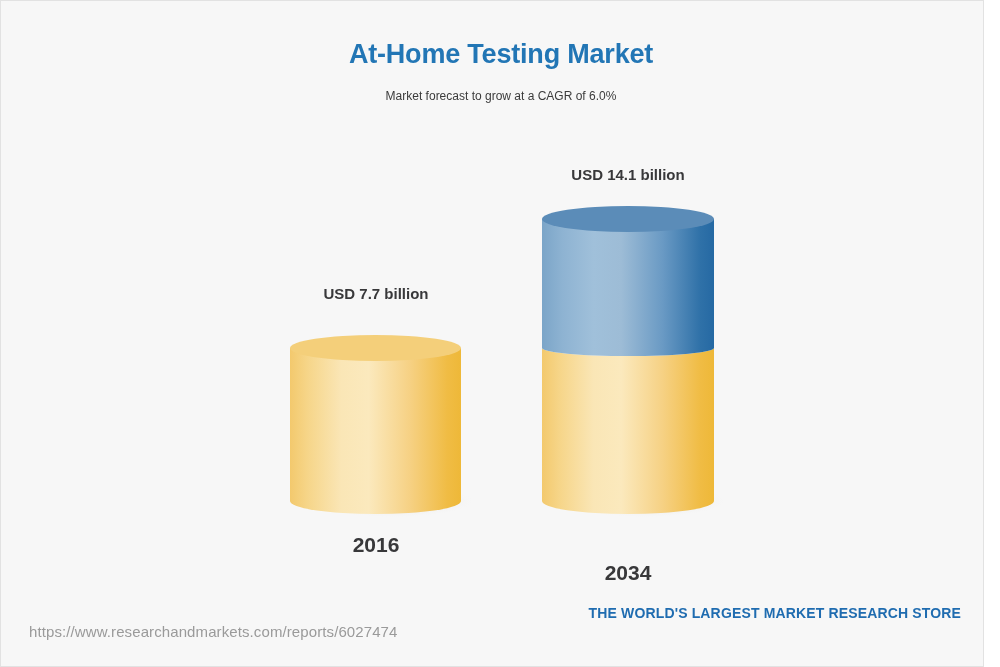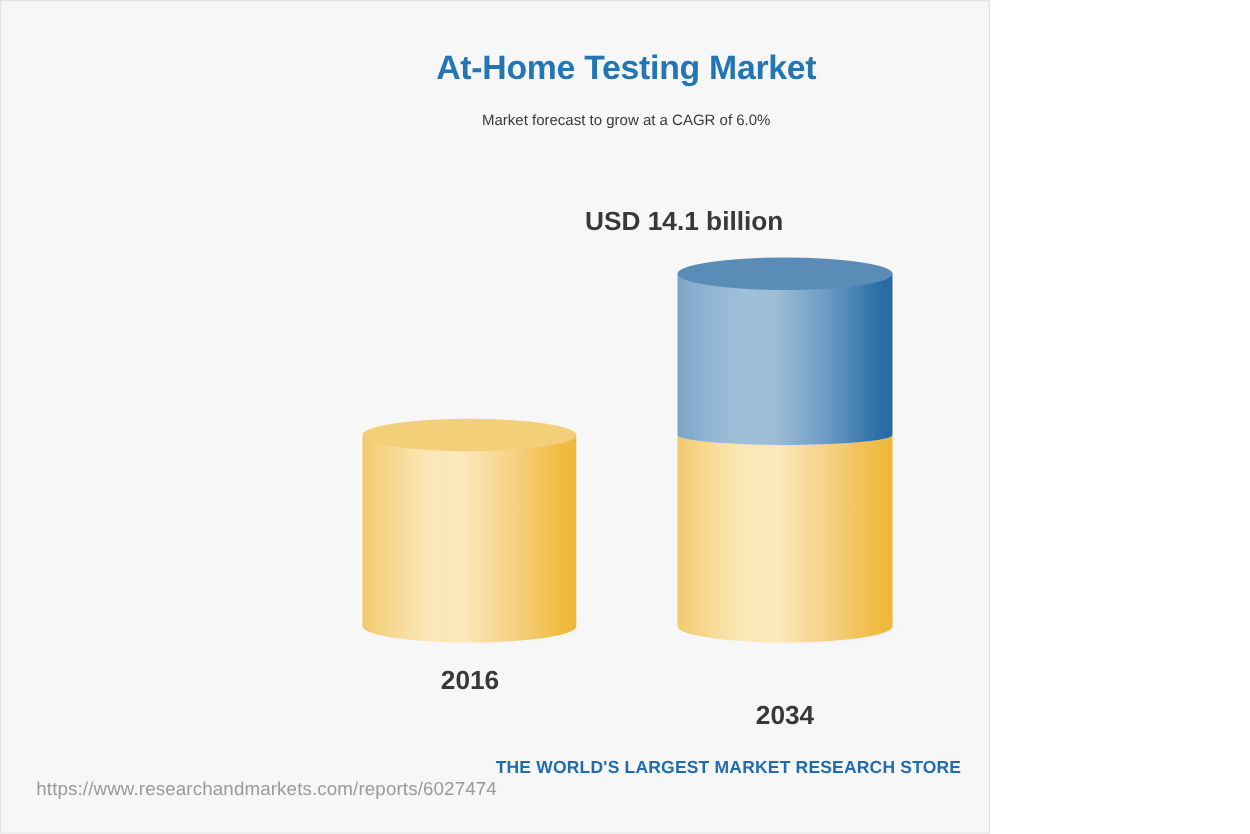--- a/index.html
+++ b/index.html
@@ -8,21 +8,21 @@
     background: #ffffff;
   }
   body {
     width: 1000px;
     height: 667px;
     font-family: "Liberation Sans", sans-serif;
     overflow: hidden;
   }
   .canvas {
     position: relative;
-    width: 792px;
+    width: 984px;
     height: 667px;
     background: #f7f7f7;
     box-sizing: border-box;
     border: 1px solid #e2e2e2;
     overflow: hidden;
   }
 
   
   .chart-title {
     position: absolute;
@@ -50,23 +50,24 @@
   .plot {
     position: absolute;
     left: 0;
     top: 0;
     width: 1000px;
     height: 600px;
   }
 
   .value-label {
     position: absolute;
-    font-size: 21px;
+    font-size: 15px;
     font-weight: bold;
     color: #38383a;
+    text-align: center;
     white-space: nowrap;
   }
   .value-label.v2024 { left: 215px; top: 284px; width: 320px; }
   .value-label.v2034 { left: 467px; top: 165px; width: 320px; }
 
   .cat-label {
     position: absolute;
     font-size: 21px;
     font-weight: bold;
     color: #38383a;
@@ -166,20 +167,21 @@
       <g>
         <ellipse cx="644" cy="500" rx="80" ry="16" fill="url(#shadow2034)"></ellipse>
 
         <path d="M541,347 L541,500 A86,13 0 0 0 713,500 L713,347 A86,8 0 0 1 541,347 Z" fill="url(#goldBody)"></path>
 
         <path d="M541,218 L541,347 A86,8 0 0 0 713,347 L713,218 Z" fill="url(#blueBody)"></path>
         <ellipse cx="627" cy="218" rx="86" ry="13" fill="#5b8cb8"></ellipse>
       </g>
     </svg>
 
+    <div class="value-label v2024">USD 7.7 billion</div>
     <div class="value-label v2034">USD 14.1 billion</div>
 
     <div class="cat-label c2024">2016</div>
     <div class="cat-label c2034">2034</div>
   </div>
 
   <div class="footer-url">https://www.researchandmarkets.com/reports/6027474</div>
 
   <div class="logo">
     <div class="logo-tag">THE WORLD'S LARGEST MARKET RESEARCH STORE</div>

